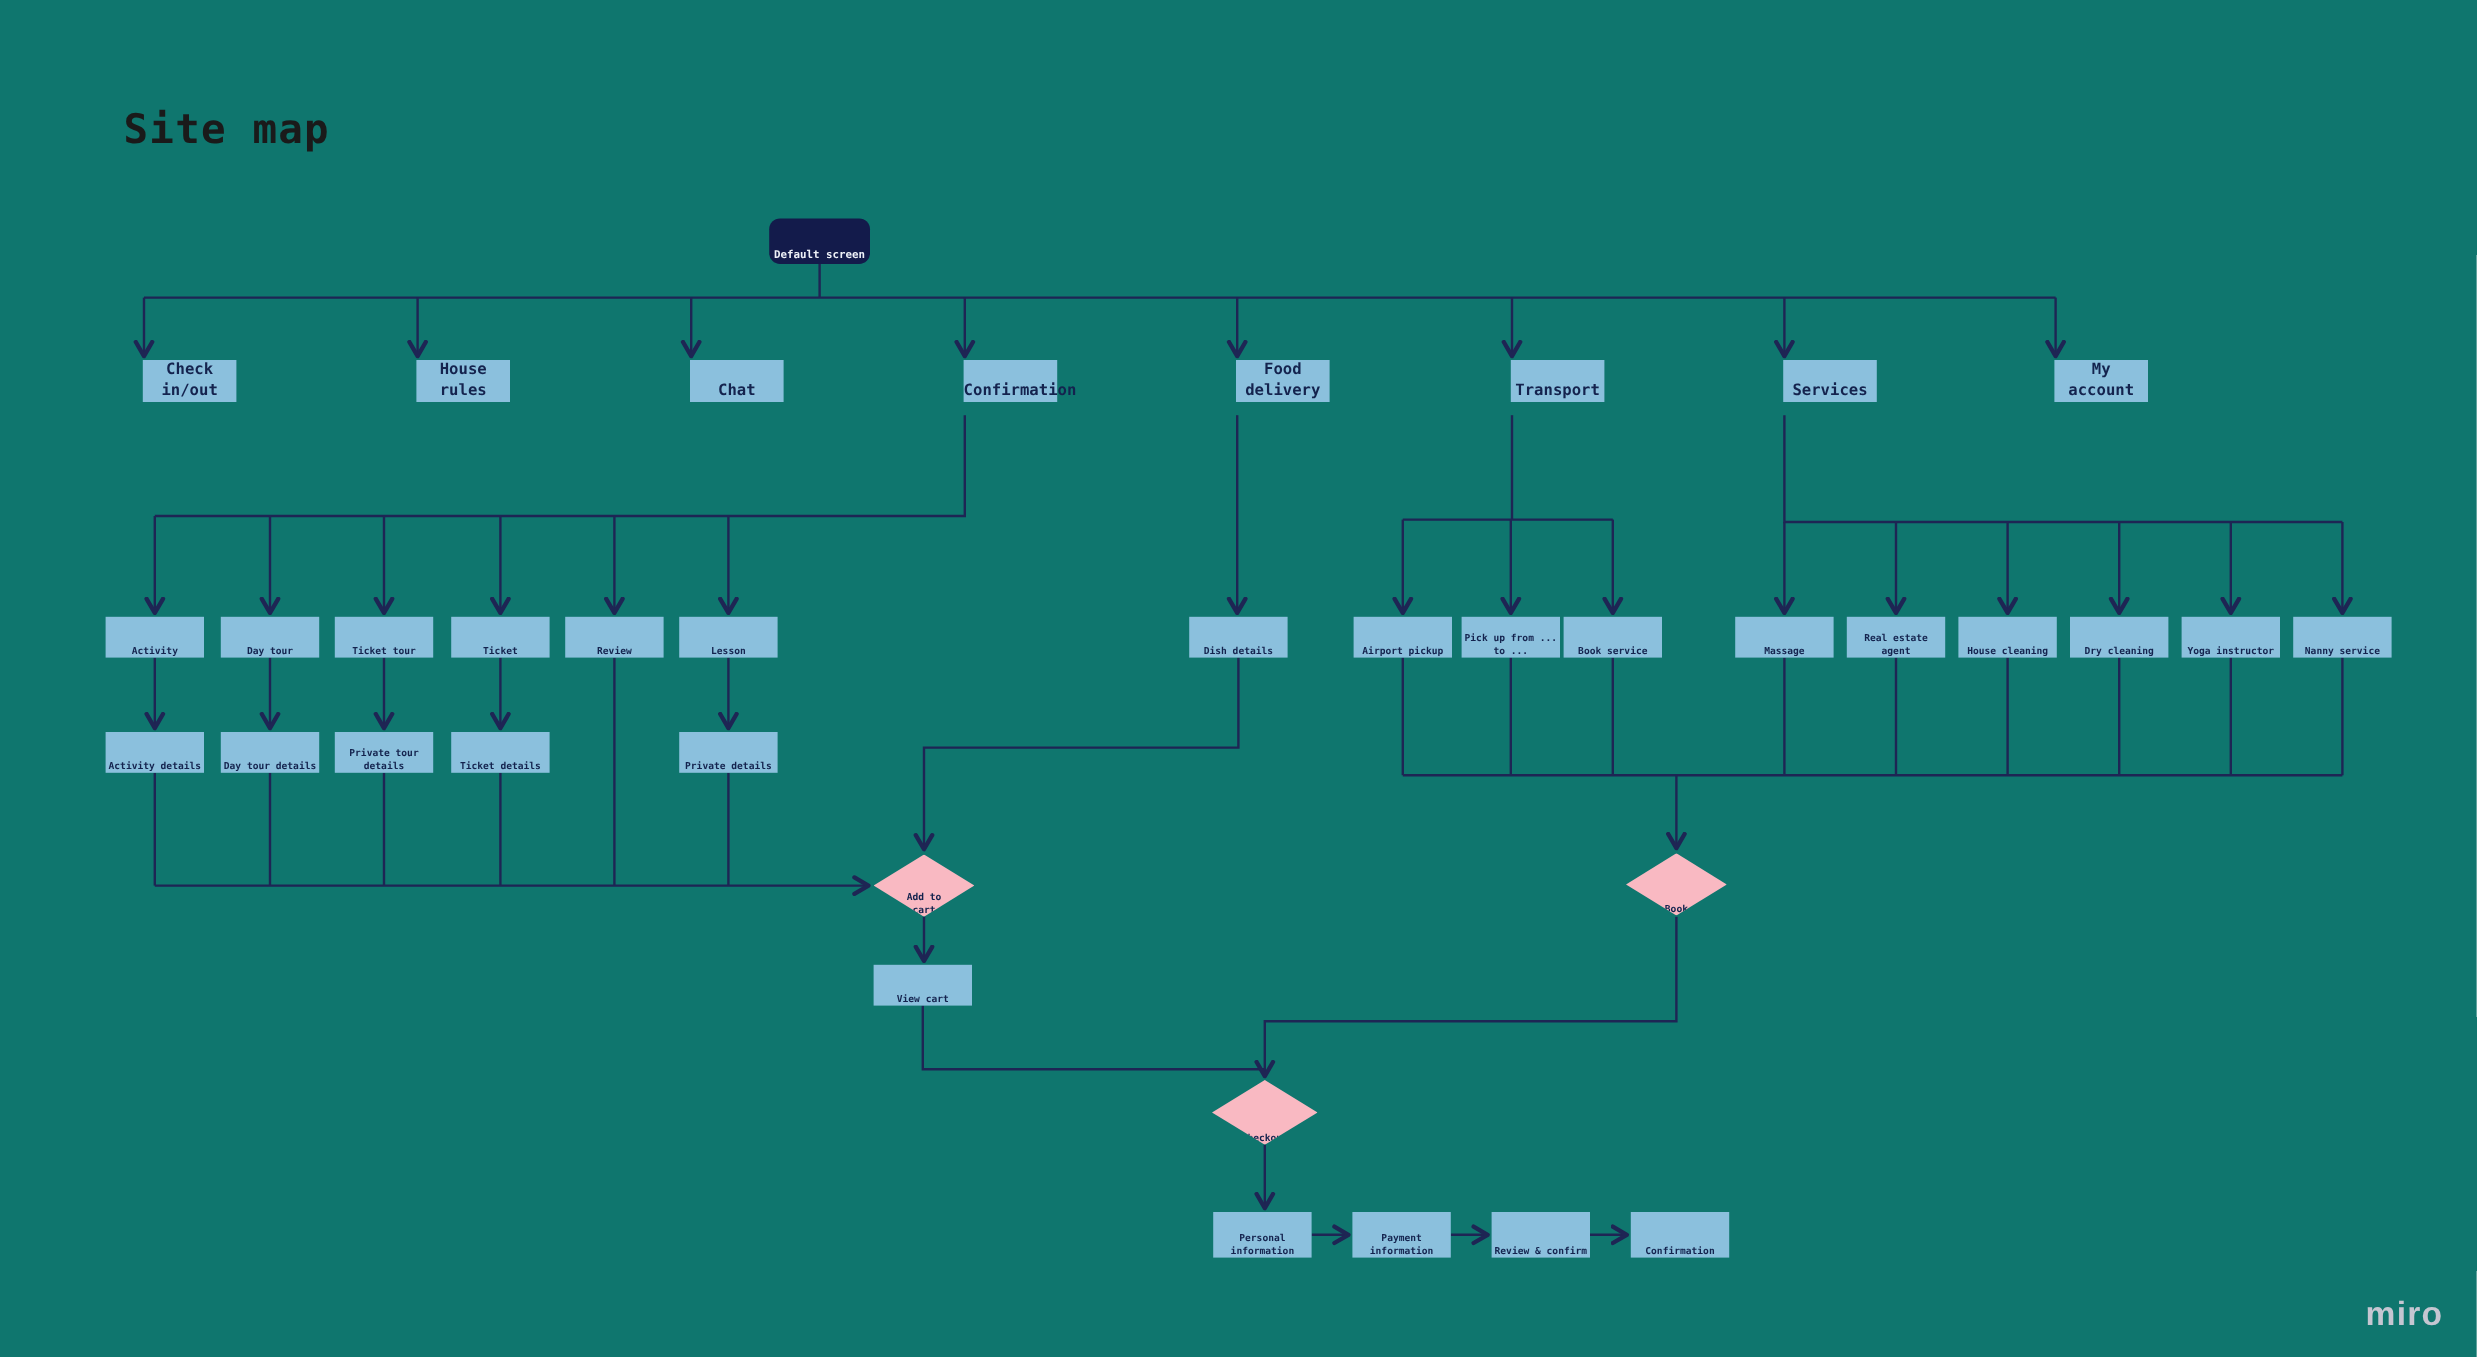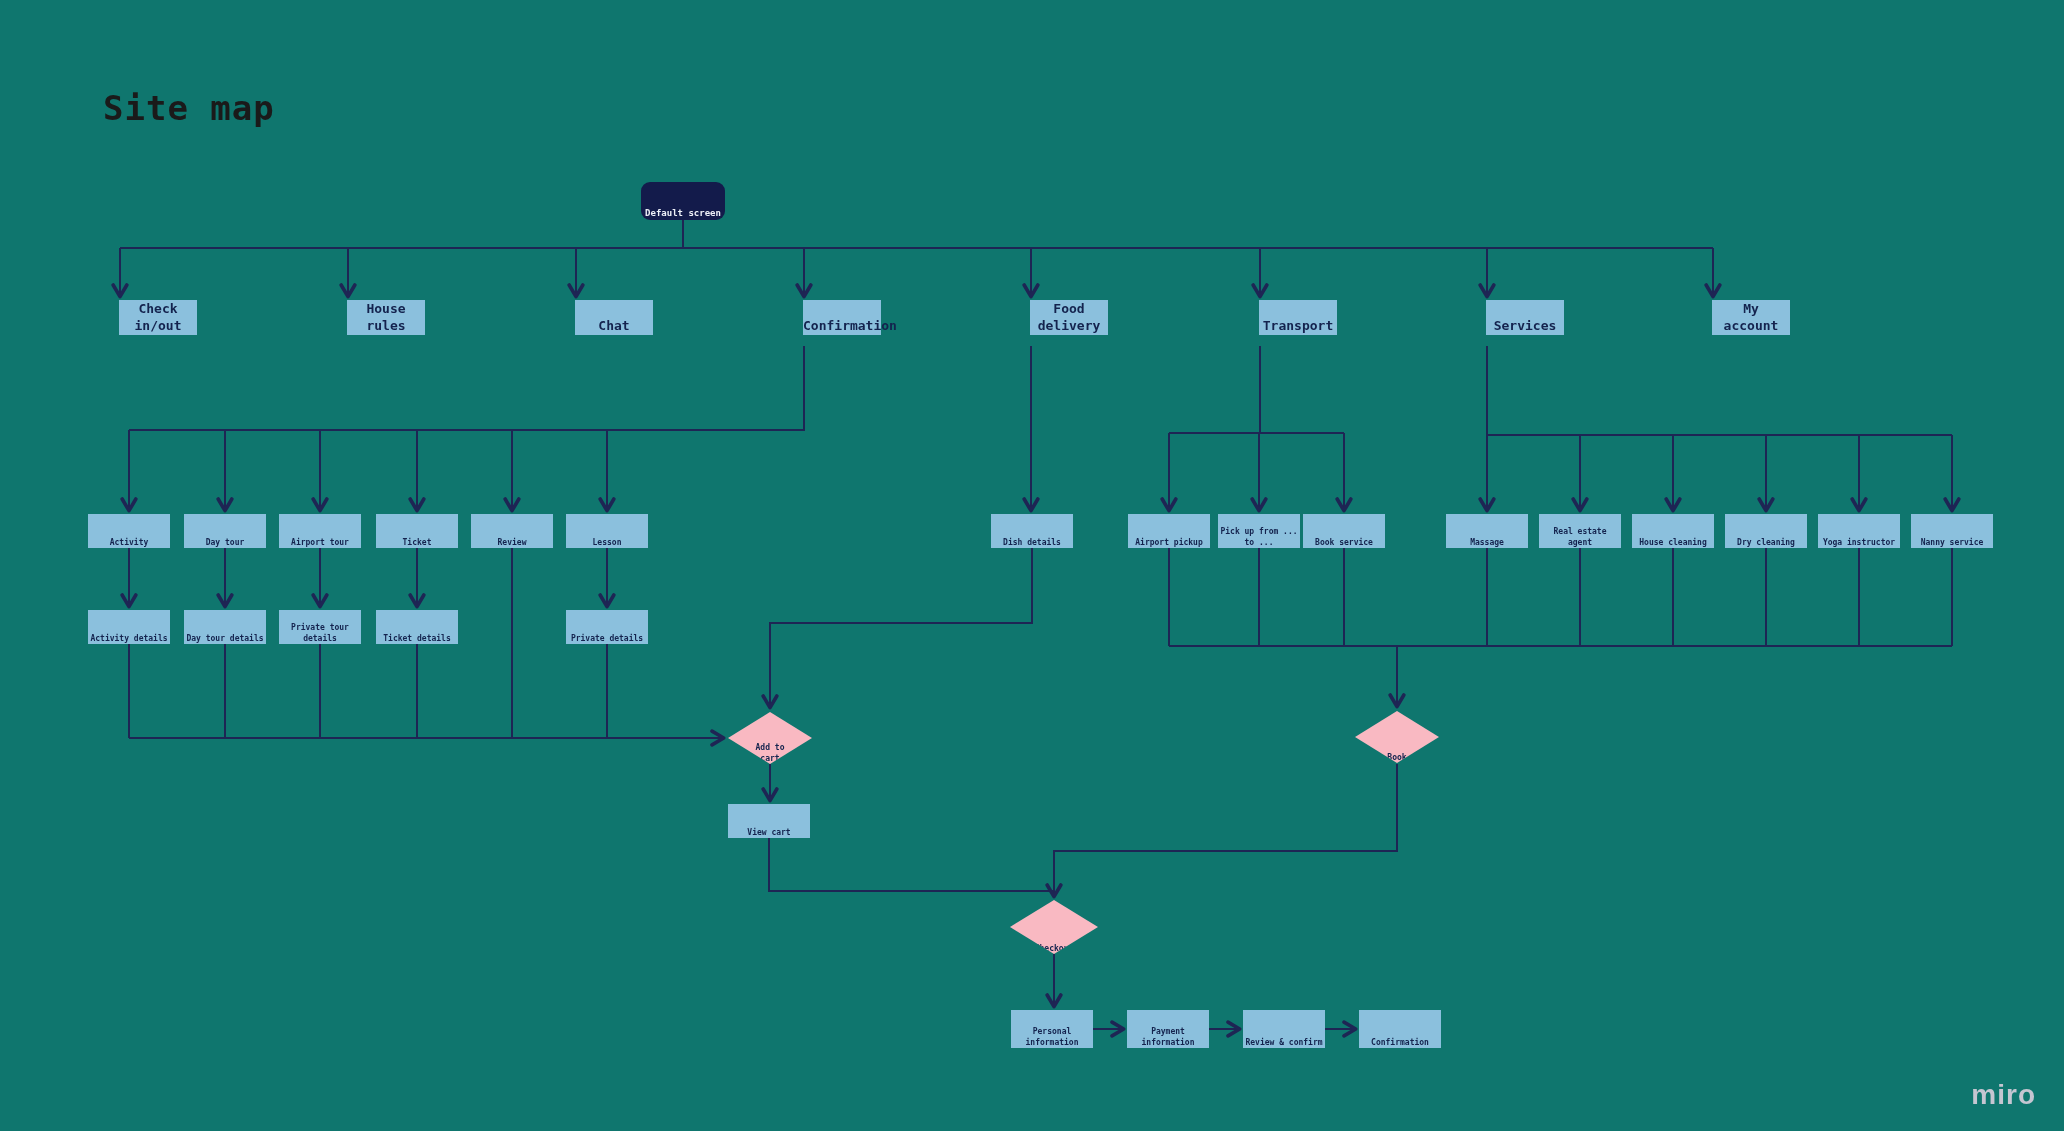--- a/index.html
+++ b/index.html
@@ -134,21 +134,21 @@
     <span class="lbl">My account</span>
     </div>
 
   <div class="node blue sm" style="left:88px;top:514px">
     <span class="lbl">Activity</span>
     </div>
   <div class="node blue sm" style="left:184px;top:514px">
     <span class="lbl">Day tour</span>
     </div>
   <div class="node blue sm" style="left:279px;top:514px">
-    <span class="lbl">Airport tour</span>
+    <span class="lbl">Ticket tour</span>
     </div>
   <div class="node blue sm" style="left:376px;top:514px">
     <span class="lbl">Ticket</span>
     </div>
   <div class="node blue sm" style="left:471px;top:514px">
     <span class="lbl">Review</span>
     </div>
   <div class="node blue sm" style="left:566px;top:514px">
     <span class="lbl">Lesson</span>
     </div>

